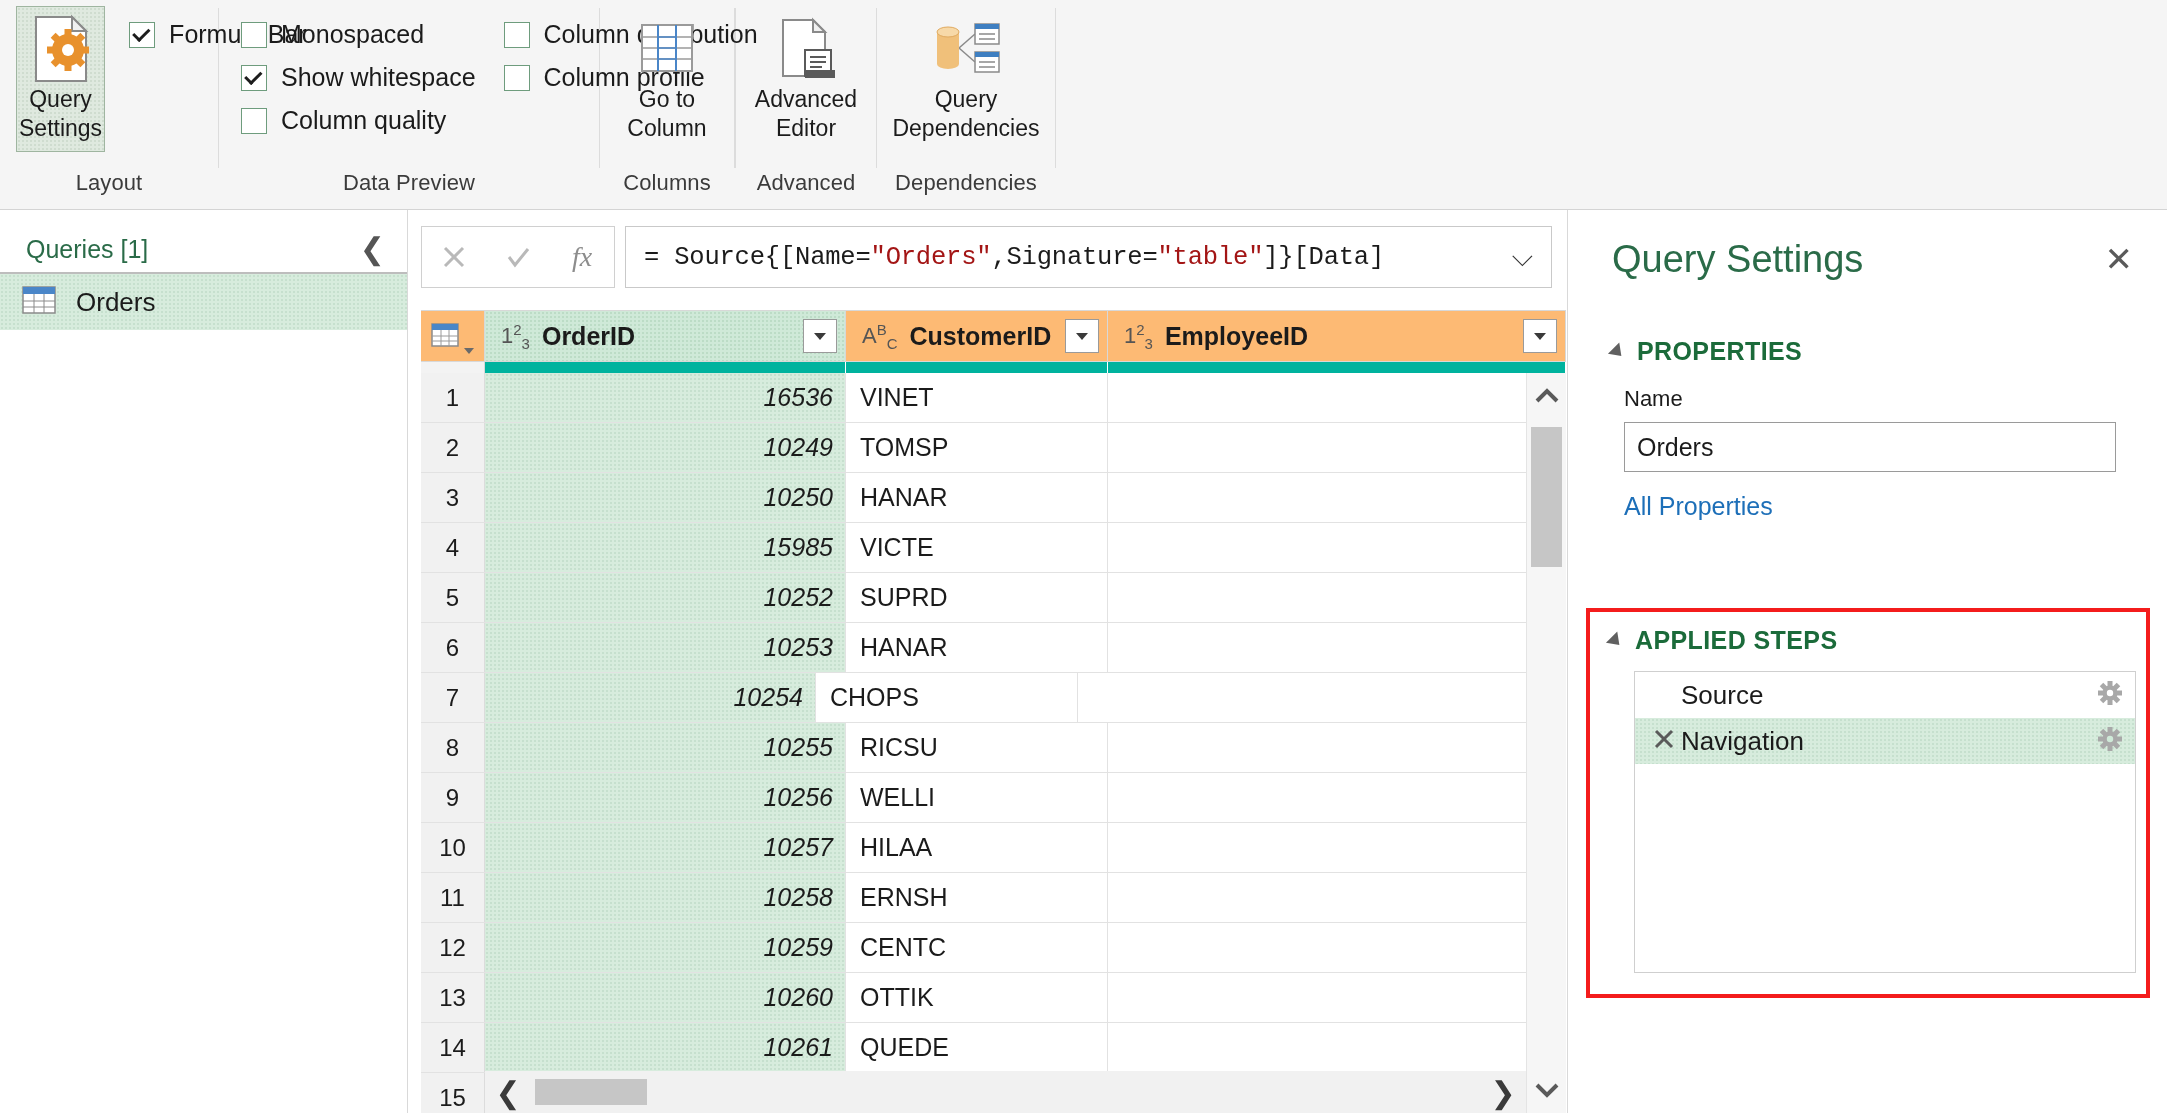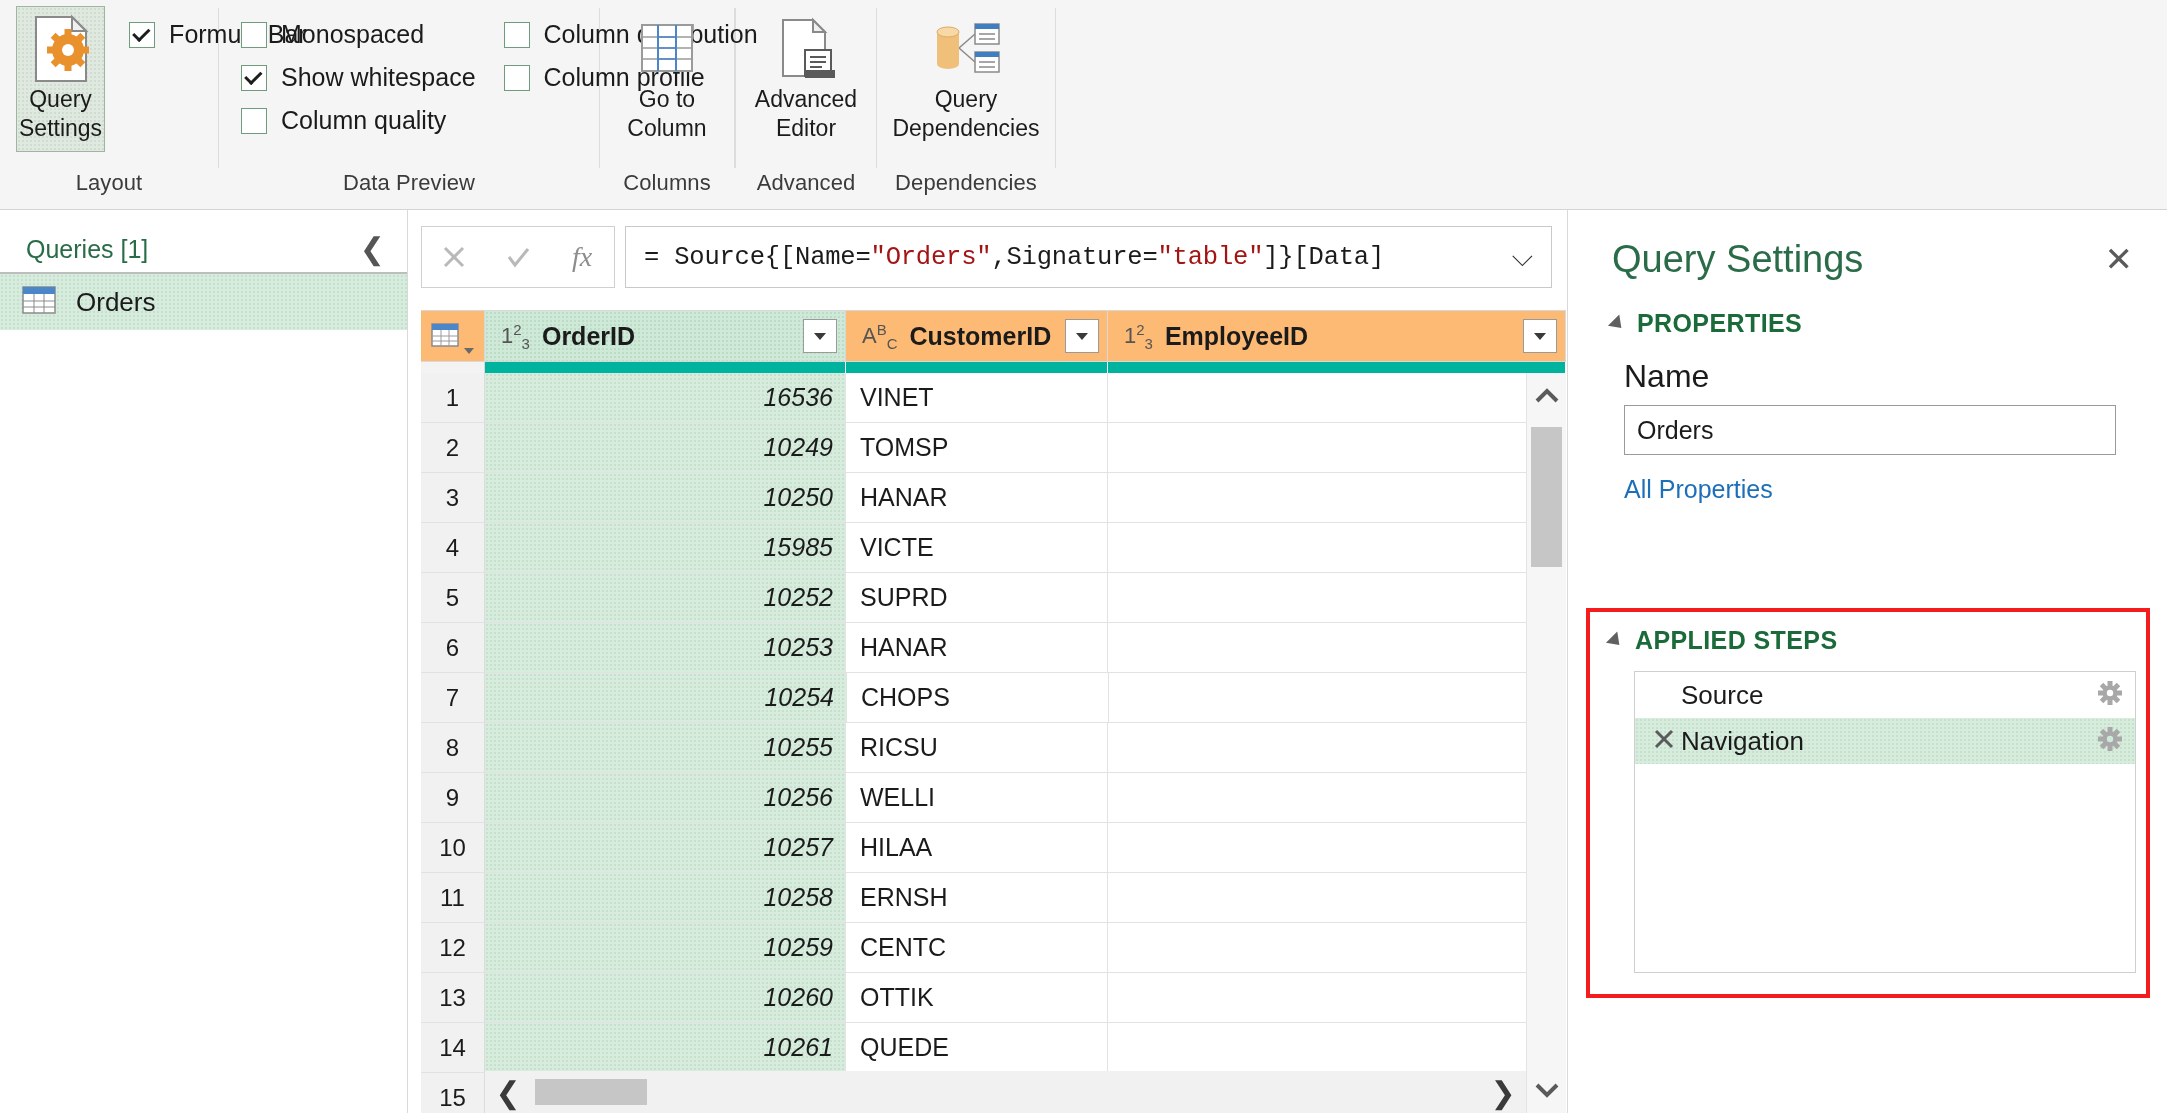--- a/index.html
+++ b/index.html
@@ -156,21 +156,21 @@
     background: #fff; border-left: 1px solid #d9d9d9; padding: 0 22px;
   }
   .qs-head { display: flex; align-items: flex-start; justify-content: space-between; padding: 28px 8px 0 22px; }
   .qs-title { font-size: 38px; color: #2a6b48; font-weight: normal; }
   .qs-close { font-size: 34px; color: #5a5a5a; cursor: pointer; line-height: 1; padding: 4px; }
 
   .sec-head { display: flex; align-items: center; gap: 14px; padding: 0 0 0 22px; }
   .tri { width: 0; height: 0; border-left: 11px solid #606060; border-top: 8px solid transparent; border-bottom: 8px solid transparent; transform: rotate(45deg); cursor: pointer; }
   .sec-title { font-size: 25px; font-weight: bold; color: #1b6b3a; letter-spacing: .4px; }
 
-  .qs-label { font-size: 32px; color: #1b1b1b; padding: 20px 0 10px 34px; }
+  .qs-label { font-size: 22px; color: #1b1b1b; padding: 20px 0 10px 34px; }
   .qs-input {
     margin-left: 34px; width: 492px; height: 50px; border: 1px solid #9a9a9a; background: #fff;
     display: flex; align-items: center; padding: 0 12px; font-size: 25px; color: #1b1b1b; cursor: text;
   }
   .qs-link { display: block; font-size: 25px; color: #1d6fb8; padding: 20px 0 0 34px; cursor: pointer; }
 
   .steps-box {
     position: absolute; left: 18px; top: 398px; width: 564px; height: 390px;
     border: 4px solid #f41c1c; padding: 14px 10px 12px 12px;
   }
@@ -476,21 +476,21 @@
             <div class="cell" style="flex: 1 1 0%;"></div>
           </div>
           <div class="row">
             <div class="rnum">6</div>
             <div class="cell num" style="width: 361px; flex: 0 0 auto;">10253</div>
             <div class="cell" style="width: 262px; flex: 0 0 auto;">HANAR</div>
             <div class="cell" style="flex: 1 1 0%;"></div>
           </div>
           <div class="row">
             <div class="rnum">7</div>
-            <div class="cell num" style="width: 362px; flex: 0 0 auto;">10254</div>
+            <div class="cell num" style="width: 331px; flex: 0 0 auto;">10254</div>
             <div class="cell" style="width: 262px; flex: 0 0 auto;">CHOPS</div>
             <div class="cell" style="flex: 1 1 0%;"></div>
           </div>
           <div class="row">
             <div class="rnum">8</div>
             <div class="cell num" style="width: 361px; flex: 0 0 auto;">10255</div>
             <div class="cell" style="width: 262px; flex: 0 0 auto;">RICSU</div>
             <div class="cell" style="flex: 1 1 0%;"></div>
           </div>
           <div class="row">
@@ -558,21 +558,21 @@
       </div>
     </div>
   </div>
 
   <div id="qsettings">
     <div class="qs-head">
       <span class="qs-title">Query Settings</span>
       <span class="qs-close">✕</span>
     </div>
 
-    <div style="margin-top:28px;">
+    <div style="margin-top:56px;">
       <div class="sec-head">
         <span class="tri"></span>
         <span class="sec-title">PROPERTIES</span>
       </div>
       <div class="qs-label">Name</div>
       <div class="qs-input">Orders</div>
       <span class="qs-link">All Properties</span>
     </div>
 
     <div class="steps-box">

